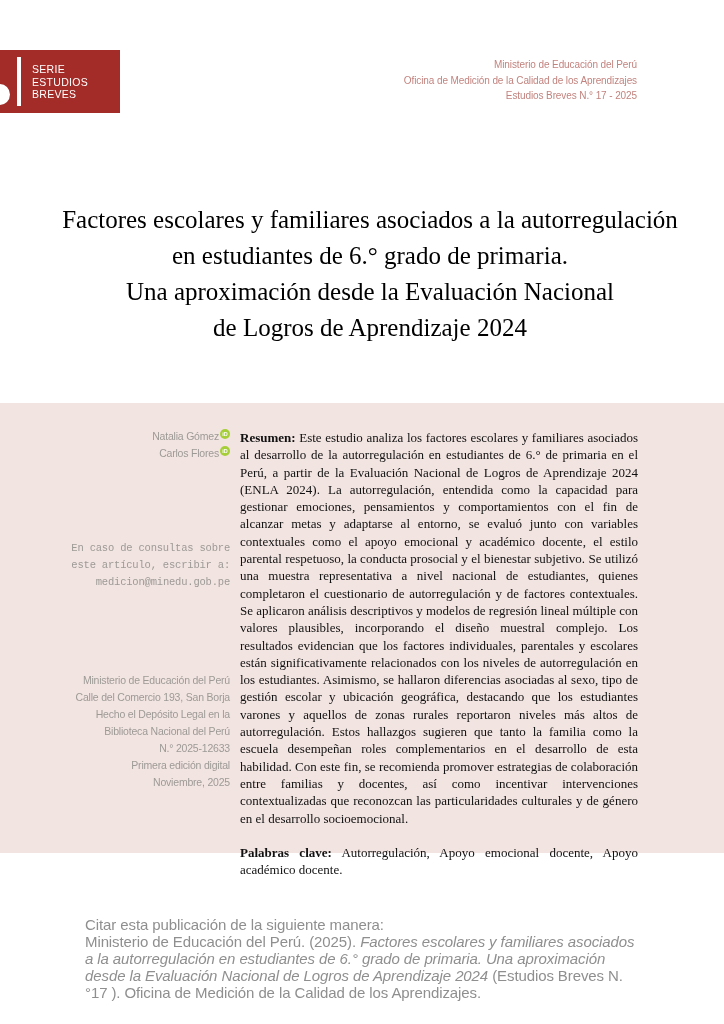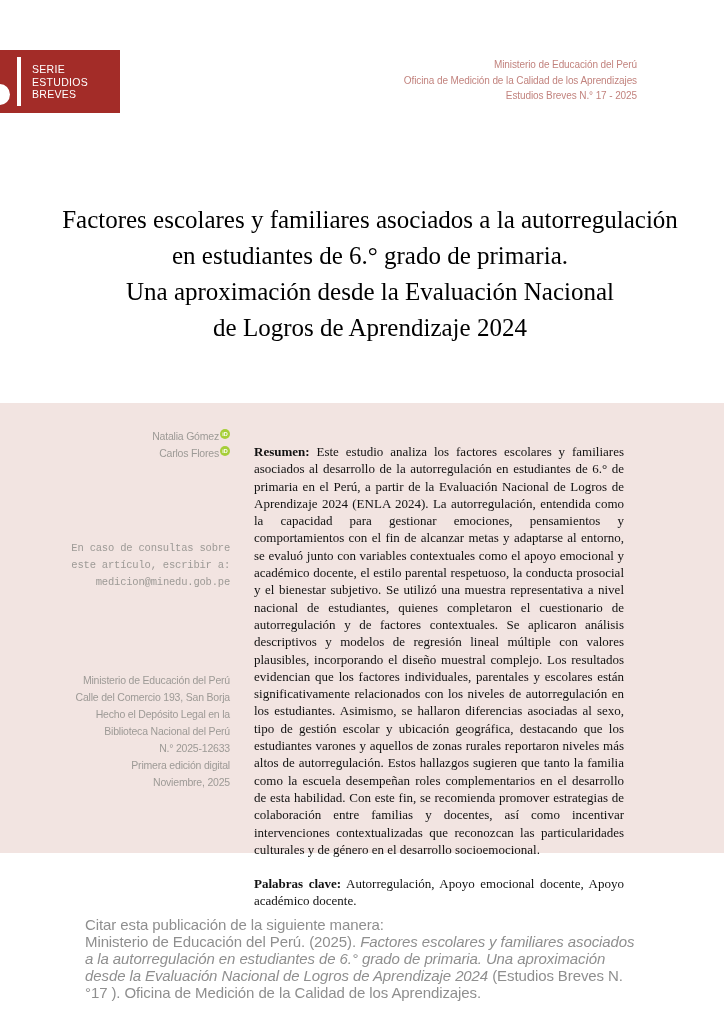--- a/index.html
+++ b/index.html
@@ -29,21 +29,21 @@
   .g-credits {top:25px;}
   .g-contact {top:137px;font-family:Liberation Mono, monospace;}
   .g-imprint {top:269px;}
 
   .orcid {display:inline-block; width:10px; height:10px; margin-left:1px; border-radius:50%;
           background:#A6CE39; color:#ffffff; font-size:5.5px; font-weight:bold; line-height:10px;
           text-align:center; vertical-align:4px; letter-spacing:0;}
 
   .abstract {position:absolute; left:240px; top:26px; width:398px;
              font-family:"Liberation Serif", serif; font-size:13px; line-height:17.3px; color:#111111; text-align:justify;}
-  .abstract p {margin:14px;}
+  .abstract p {margin:0;}
   .abstract .kw {margin-top:17px;font-family:Liberation Serif, serif;}
 
   .citation {position:absolute; left:85px; top:916px; width:557px; color:#8F8F8F;
              font-size:15px; line-height:17px; letter-spacing:-0.1px; text-align:left;}
 </style>
 </head>
 <body>
 
 <div class="page">
 

